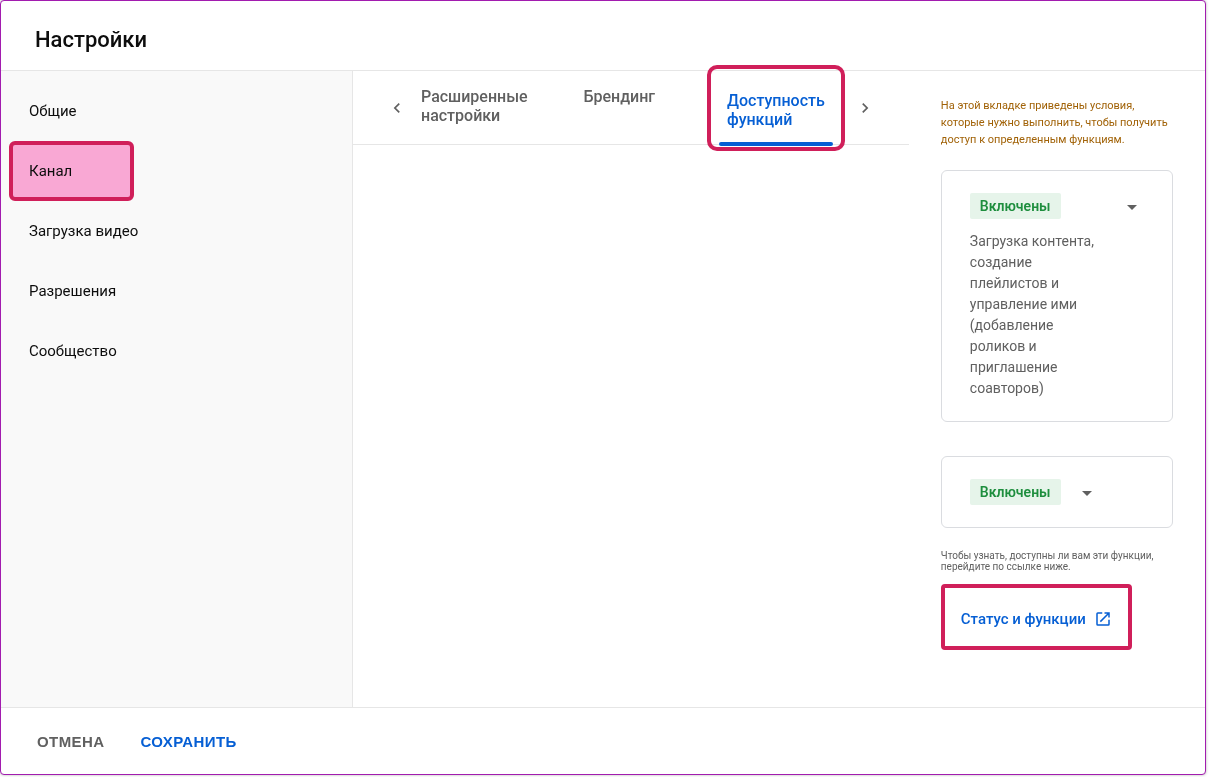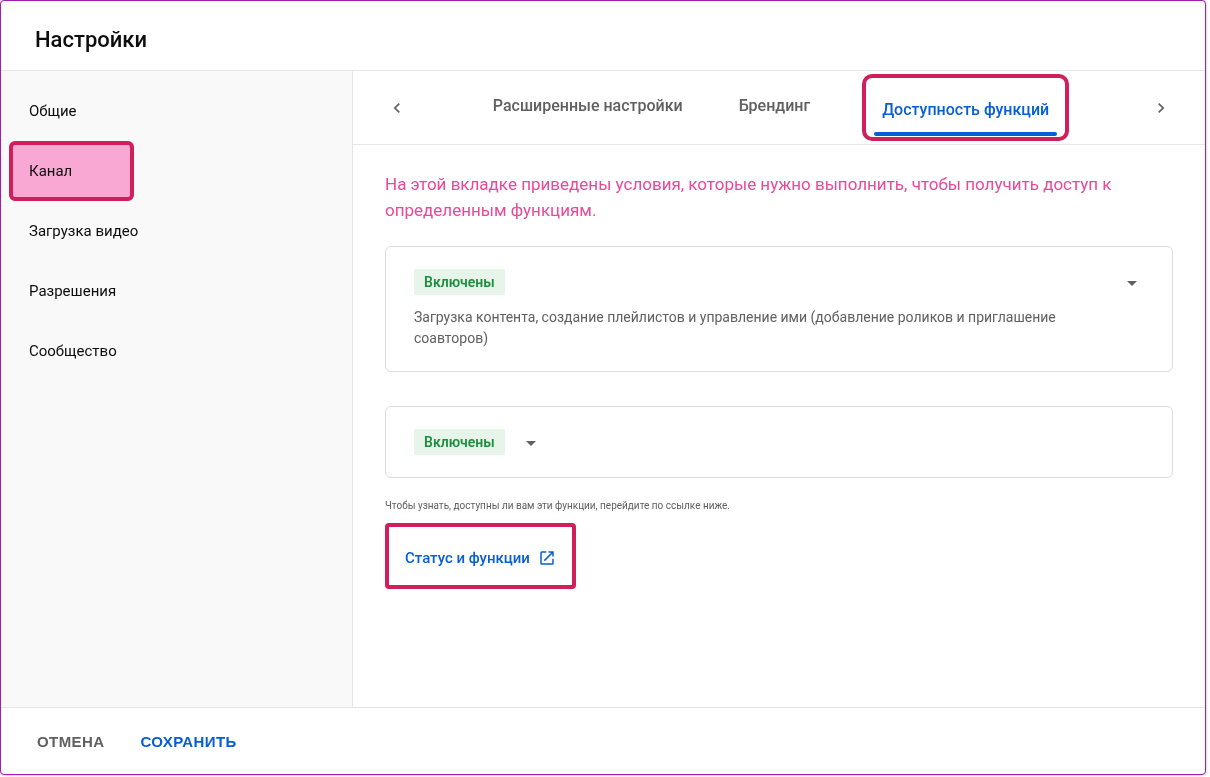--- a/index.html
+++ b/index.html
@@ -23,21 +23,21 @@
     border-right: 1px solid #e6e6e6;
   }
   .sidebar-item {
     height: 60px; display: flex; align-items: center;
     padding: 0 28px; font-size: 15px; color: #0d0d0d;
     cursor: pointer;
   }
   .sidebar-item.active { background: #f9a8d4; }
   .highlight-box { border: 4px solid #d01f5a; border-radius: 6px; }
   .hl-sidebar { border-width: 4px; margin-left: 8px; margin-right: 218px; height: 60px; padding-left: 16px; }
-  .main { flex: 1; display: flex; flex-direction: column; min-width: 0; }
+  .main { flex: 1; display: flex; flex-direction: row; min-width: 0; }
   .tabbar {
     display: flex; align-items: center;
     padding: 0 24px; height: 74px;
     border-bottom: 1px solid #e6e6e6;
   }
   .scroll-btn {
     width: 40px; height: 40px; display: flex; align-items: center; justify-content: center;
     color: #606060; cursor: pointer; border-radius: 50%;
   }
   .tabs { flex: 1; display: flex; justify-content: center; gap: 48px; }
@@ -45,21 +45,21 @@
     font-size: 16px; color: #606060; padding: 22px 4px 18px;
     cursor: pointer; font-weight: 500; position: relative;
   }
   .tab.active { color: #065fd4; }
   .tab.active::after {
     content: ""; position: absolute; left: 0; right: 0; bottom: -3px;
     height: 4px; background: #065fd4; border-radius: 2px;
   }
   .hl-tab { padding: 4px 8px; border-radius: 10px; }
   .content { padding: 26px 32px 0 32px; overflow-y: auto; }
-  .intro { font-size: 17px; line-height: 1.55; color: #ec4899; margin-bottom: 22px; }
+  .intro { font-size: 11px; line-height: 1.55; color: #a16207; margin-bottom: 22px; }
   .card {
     border: 1px solid #dadce0; border-radius: 6px;
     padding: 22px 28px; margin-bottom: 34px;
     display: flex; gap: 24px; align-items: flex-start;
   }
   .card-left { flex: 1; }
   .card-title-row { display: flex; align-items: center; gap: 14px; }
   .card-title { font-size: 16px; font-weight: 700; color: #0d0d0d; line-height: 1.35; }
   .badge {
     background: #e6f4ea; color: #1e8e3e; font-weight: 600;

